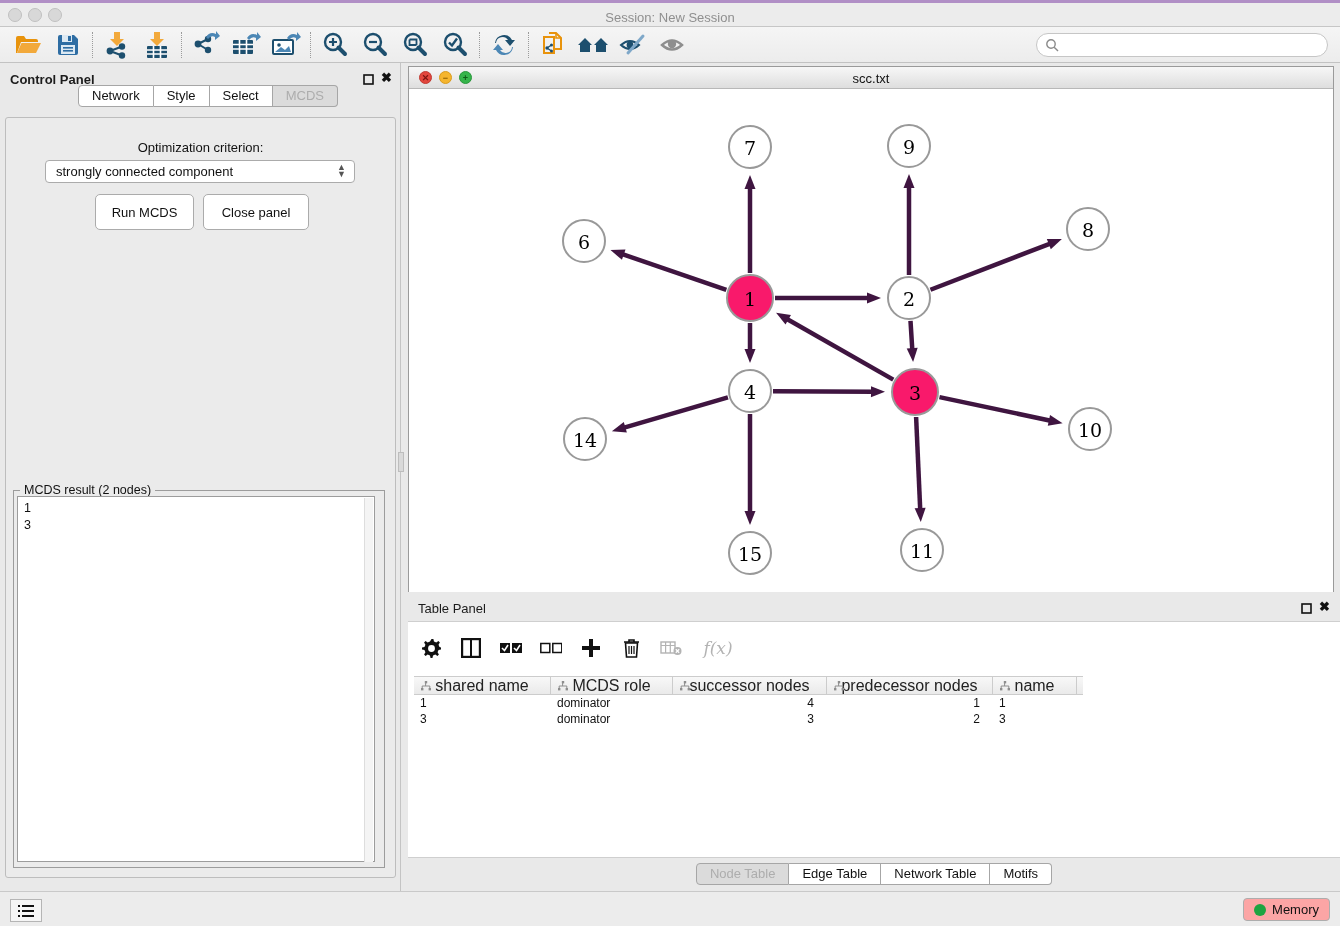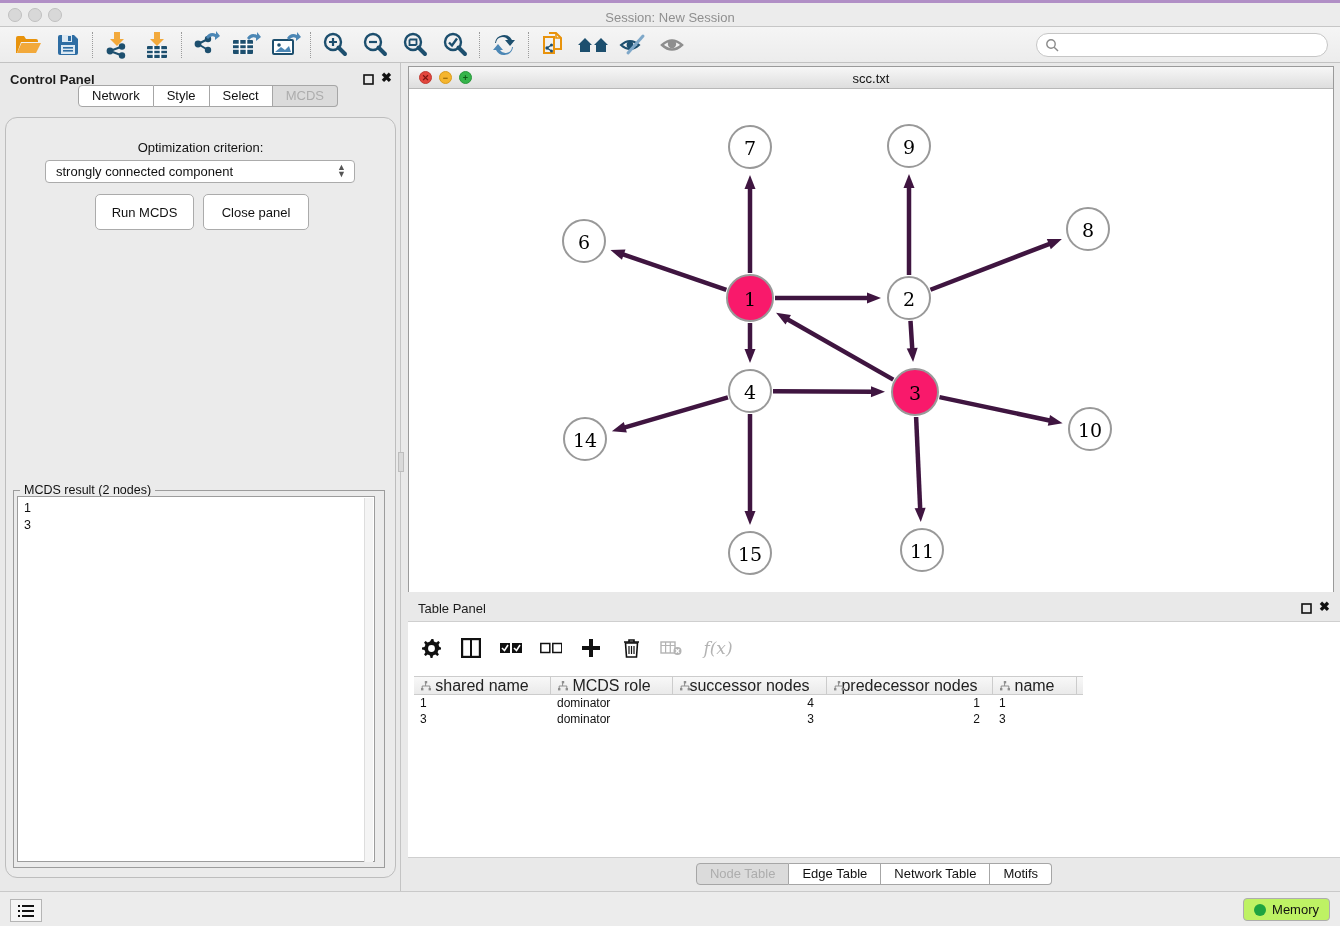--- a/index.html
+++ b/index.html
@@ -22,21 +22,21 @@
   
   #control-panel { left:0; top:63px; width:401px; height:828px; background:#E9E9E9; border-right:1px solid #C4C4C4; }
   #cp-header { left:10px; top:9px; font-size:13px; color:#1c1c1c;font-weight:bold; }
   .panel-float-ico, .panel-close-ico { font-size:13px; color:#111; font-weight:bold; }
   #cp-tabs { left:78px; top:22px; }
   .tabbar { display:inline-flex; }
   .tab { border:1px solid #A6A6A6; border-left:none; padding:2px 13px 3px 13px; background:#FFFFFF; font-size:13px; color:#111; white-space:nowrap; }
   .tab:first-child { border-left:1px solid #A6A6A6; border-radius:4px 0 0 4px; }
   .tab:last-child { border-radius:0 4px 4px 0; }
   .tab.selected { background:#DBDBDB; color:#ADADAD; }
-  #cp-content { left:5px; top:54px; width:391px; height:761px; background:#EBEBEB; border:1px solid #BDBDBD; border-radius:12px; }
+  #cp-content { left:5px; top:54px; width:391px; height:761px; background:#EBEBEB; border:1px solid #BDBDBD; border-radius:3px; }
   #opt-label { width:100%; text-align:center; top:22px; font-size:13px; color:#111; }
   #criterion-select { left:39px; top:42px; width:310px; height:23px; background:#FFF; border:1px solid #ABABAB; border-radius:4px; font-size:13px; color:#111; display:flex; align-items:center; padding-left:10px; }
   #criterion-arrows { right:8px; top:3px; display:flex; flex-direction:column; line-height:7px; font-size:9px; color:#555; }
   .btn { background:#FFF; border:1px solid #ABABAB; border-radius:5px; font-size:13px; color:#111; height:36px; display:flex; align-items:center; justify-content:center; }
   #run-btn  { left:89px; top:76px; width:99px; }
   #close-btn { left:197px; top:76px; width:106px; }
   #mcds-group { left:7px; top:372px; width:372px; height:378px; border:1px solid #9C9C9C; }
   #mcds-legend { left:6px; top:-8px; background:#EBEBEB; padding:0 4px; font-size:12.5px; color:#111; }
   #mcds-text { left:3px; top:5px; width:358px; height:366px; background:#FFF; border:1px solid #9C9C9C; font-size:12.5px; color:#111; padding:3px 0 0 6px; line-height:17px; }
   #mcds-scroll { right:1px; top:1px; width:9px; height:364px; background:#F4F4F4; border-left:1px solid #DDD; }
@@ -66,21 +66,21 @@
   .th .sort-ico { position:absolute; left:7px; }
   .tbl-row { display:flex; height:16px; font-size:12px; color:#111; }
   .td { padding:1px 6px 0 6px; overflow:hidden; white-space:nowrap; }
   .c0{width:137px;} .c1{width:122px;} .c2{width:154px;} .c3{width:166px;} .c4{width:84px;}
   .ralign { text-align:right; padding-right:13px; }
   #tp-tabs { left:0; top:271px; width:932px; display:flex; justify-content:center; }
 
   
   #statusbar { left:0; top:891px; width:1340px; height:35px; background:#ECECEC; border-top:1px solid #C9C9C9; }
   #list-btn { left:10px; top:7px; width:32px; height:23px; background:#F5F5F5; border:1px solid #B5B5B5; display:flex; align-items:center; justify-content:center; }
-  #memory-btn { right:10px; top:6px; height:23px; background:#bef264; border:1px solid #ADADAD; border-radius:4px; display:flex; align-items:center; gap:6px; padding:0 10px; font-size:13px; color:#111; }
+  #memory-btn { right:10px; top:6px; height:23px; background:#fca5a5; border:1px solid #ADADAD; border-radius:4px; display:flex; align-items:center; gap:6px; padding:0 10px; font-size:13px; color:#111; }
   #memory-dot { width:12px; height:12px; border-radius:50%; background:#1EA440; }
 </style>
 </head>
 <body>
 
 <div id="purple-strip" class="abs"></div>
 <div id="titlebar" class="abs">
   <div class="abs traffic grey" style="left:8px"></div>
   <div class="abs traffic grey" style="left:28px"></div>
   <div class="abs traffic grey" style="left:48px"></div>

